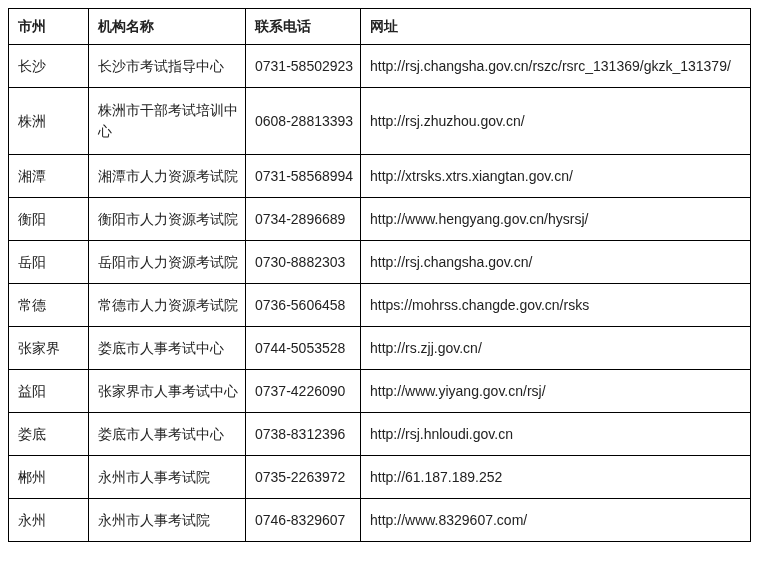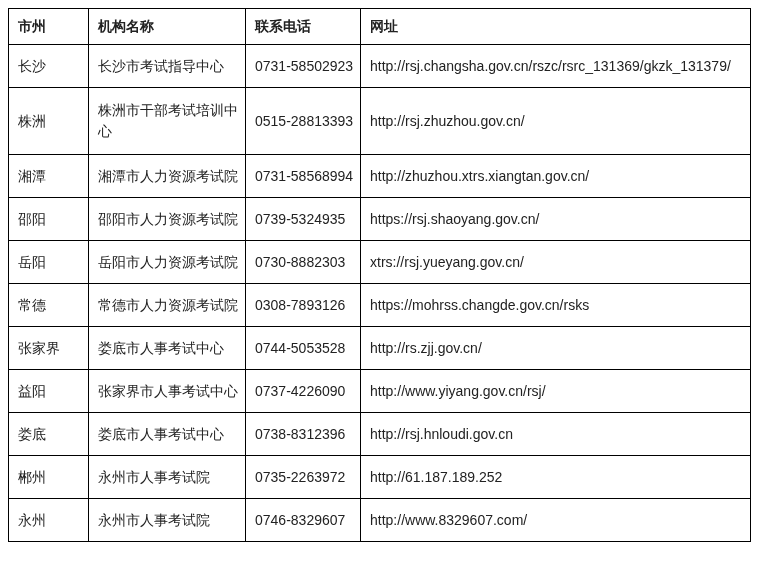--- a/index.html
+++ b/index.html
@@ -73,45 +73,45 @@
     <tbody id="table-body">
         <tr class="row-regular">
           <td class="cell-city">长沙</td>
           <td class="cell-institution">长沙市考试指导中心</td>
           <td class="cell-phone">0731-58502923</td>
           <td class="cell-url">http://rsj.changsha.gov.cn/rszc/rsrc_131369/gkzk_131379/</td>
         </tr>
         <tr class="row-tall">
           <td class="cell-city">株洲</td>
           <td class="cell-institution">株洲市干部考试培训中心</td>
-          <td class="cell-phone">0515-28813393</td>
+          <td class="cell-phone">0608-28813393</td>
           <td class="cell-url">http://rsj.zhuzhou.gov.cn/</td>
         </tr>
         <tr class="row-regular">
           <td class="cell-city">湘潭</td>
           <td class="cell-institution">湘潭市人力资源考试院</td>
           <td class="cell-phone">0731-58568994</td>
-          <td class="cell-url">http://zhuzhou.xtrs.xiangtan.gov.cn/</td>
+          <td class="cell-url">http://xtrsks.xtrs.xiangtan.gov.cn/</td>
         </tr>
         <tr class="row-regular">
-          <td class="cell-city">邵阳</td>
-          <td class="cell-institution">邵阳市人力资源考试院</td>
-          <td class="cell-phone">0739-5324935</td>
-          <td class="cell-url">https://rsj.shaoyang.gov.cn/</td>
+          <td class="cell-city">衡阳</td>
+          <td class="cell-institution">衡阳市人力资源考试院</td>
+          <td class="cell-phone">0734-2896689</td>
+          <td class="cell-url">http://www.hengyang.gov.cn/hysrsj/</td>
         </tr>
         <tr class="row-regular">
           <td class="cell-city">岳阳</td>
           <td class="cell-institution">岳阳市人力资源考试院</td>
           <td class="cell-phone">0730-8882303</td>
-          <td class="cell-url">xtrs://rsj.yueyang.gov.cn/</td>
+          <td class="cell-url">http://rsj.changsha.gov.cn/</td>
         </tr>
         <tr class="row-regular">
           <td class="cell-city">常德</td>
           <td class="cell-institution">常德市人力资源考试院</td>
-          <td class="cell-phone">0308-7893126</td>
+          <td class="cell-phone">0736-5606458</td>
           <td class="cell-url">https://mohrss.changde.gov.cn/rsks</td>
         </tr>
         <tr class="row-regular">
           <td class="cell-city">张家界</td>
           <td class="cell-institution">娄底市人事考试中心</td>
           <td class="cell-phone">0744-5053528</td>
           <td class="cell-url">http://rs.zjj.gov.cn/</td>
         </tr>
         <tr class="row-regular">
           <td class="cell-city">益阳</td>

